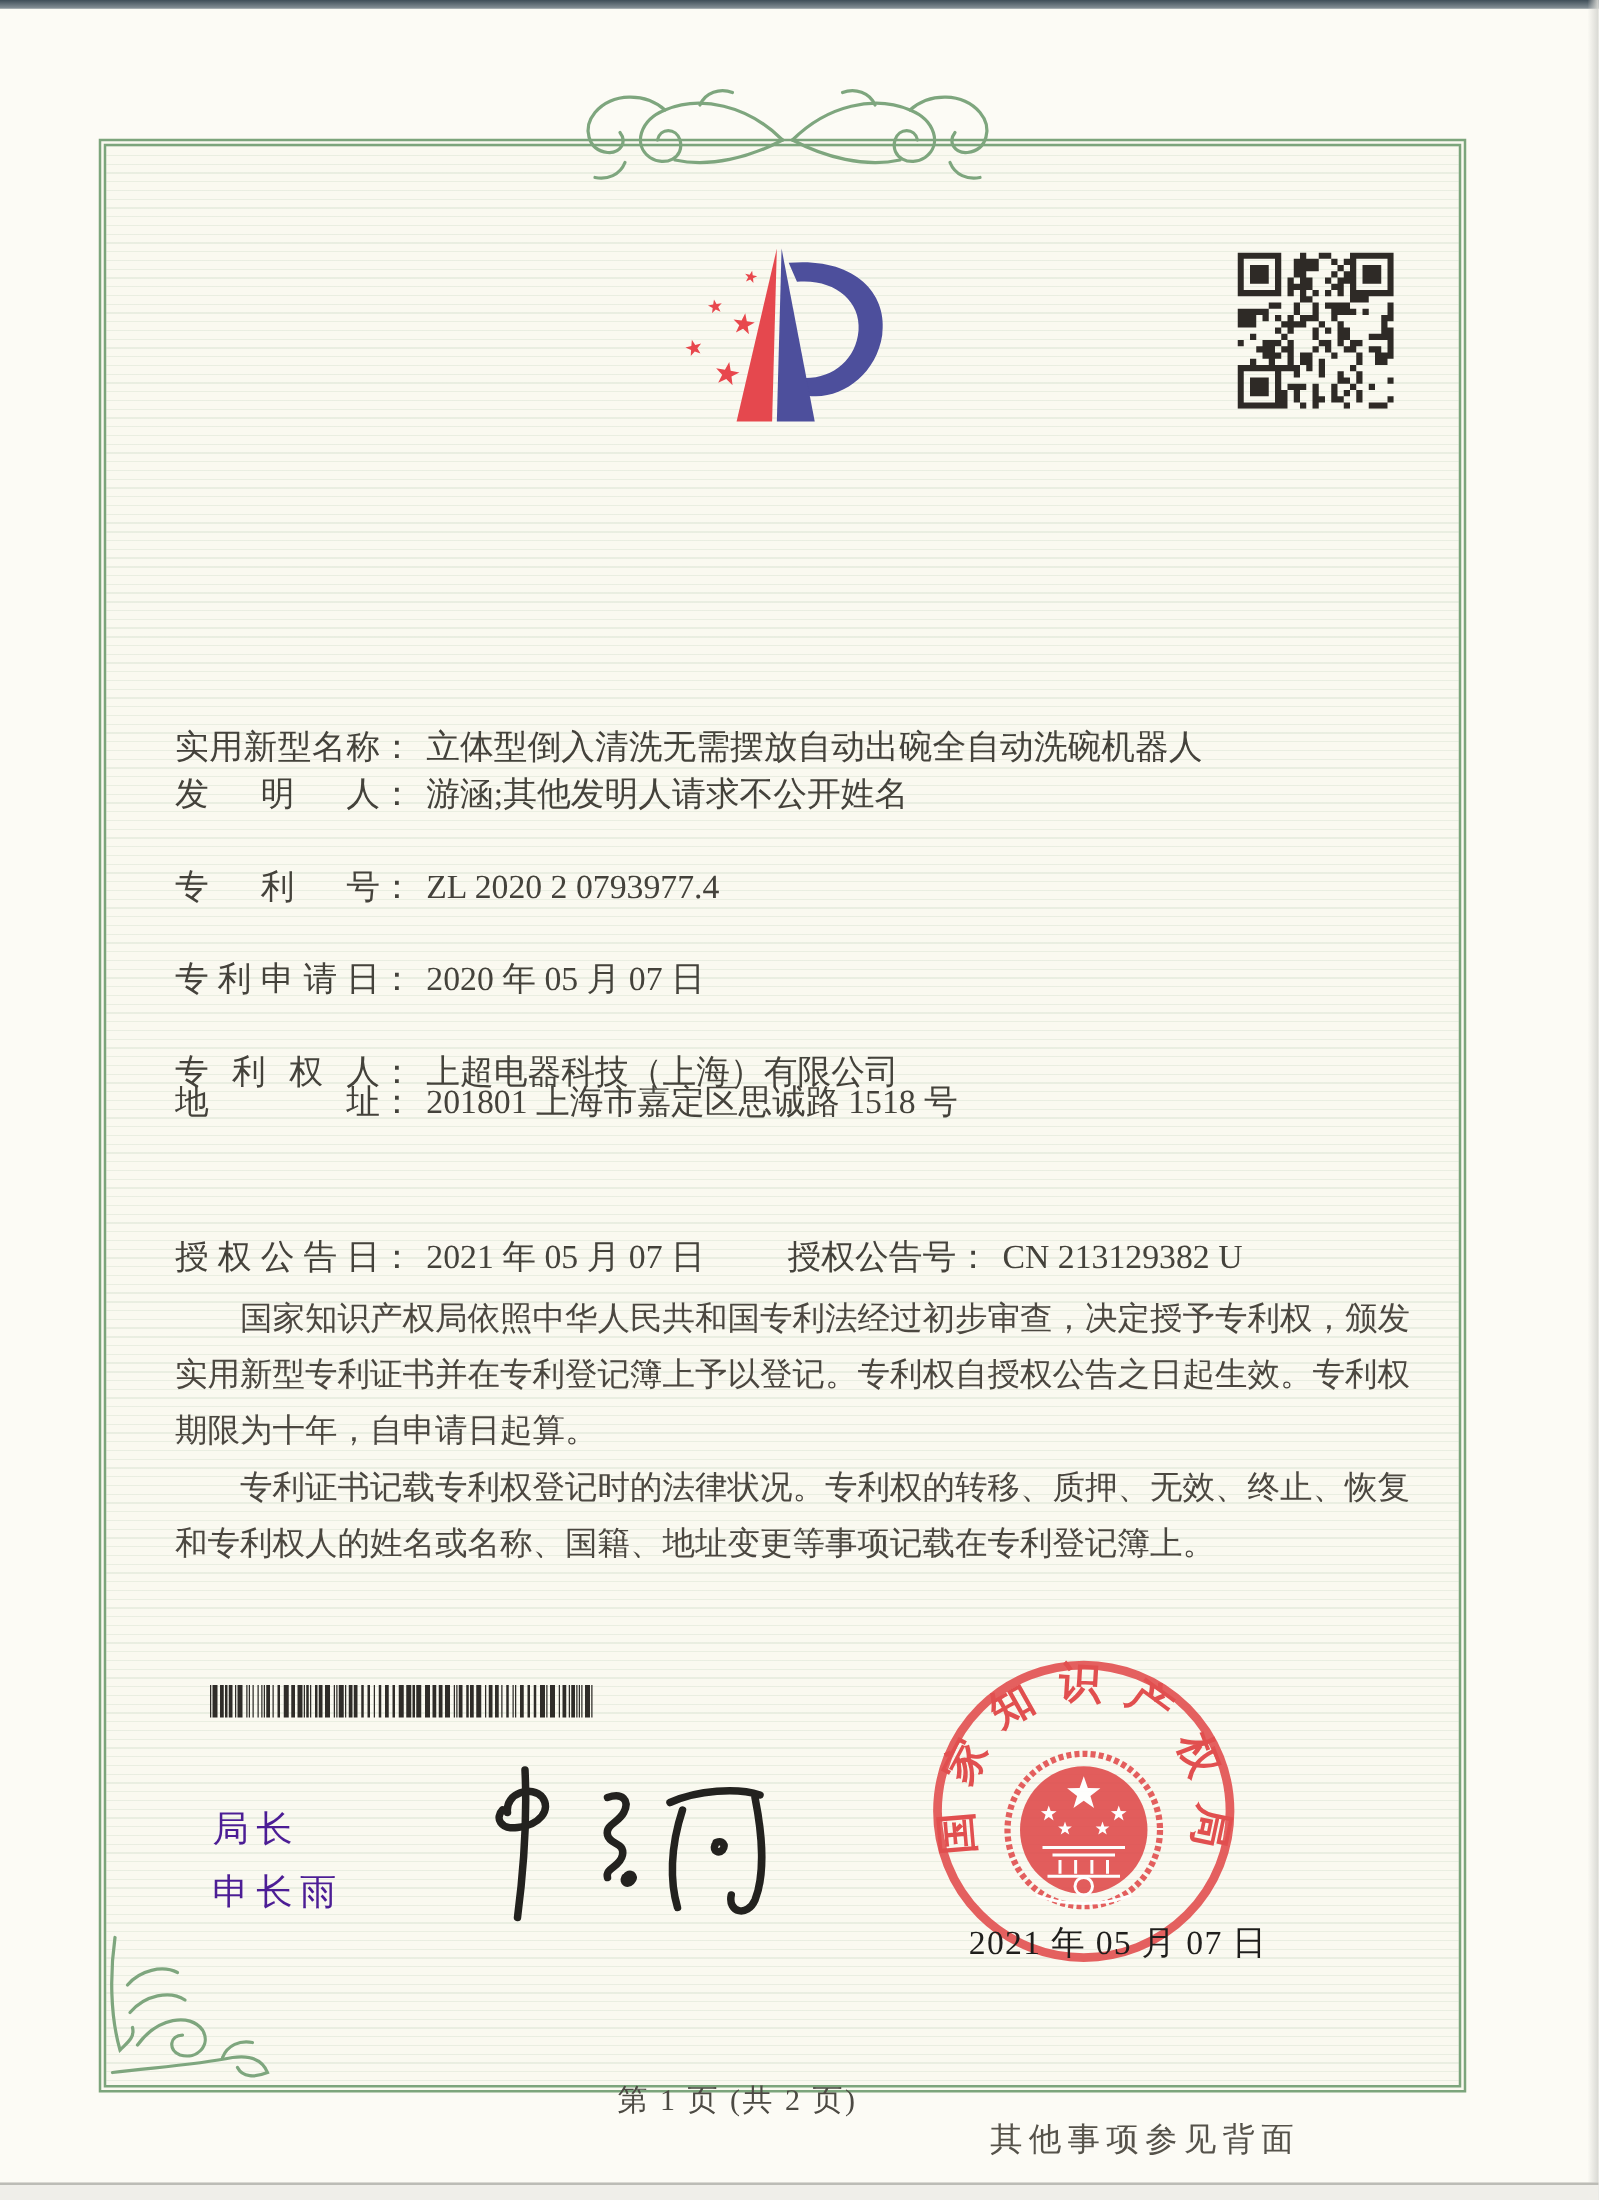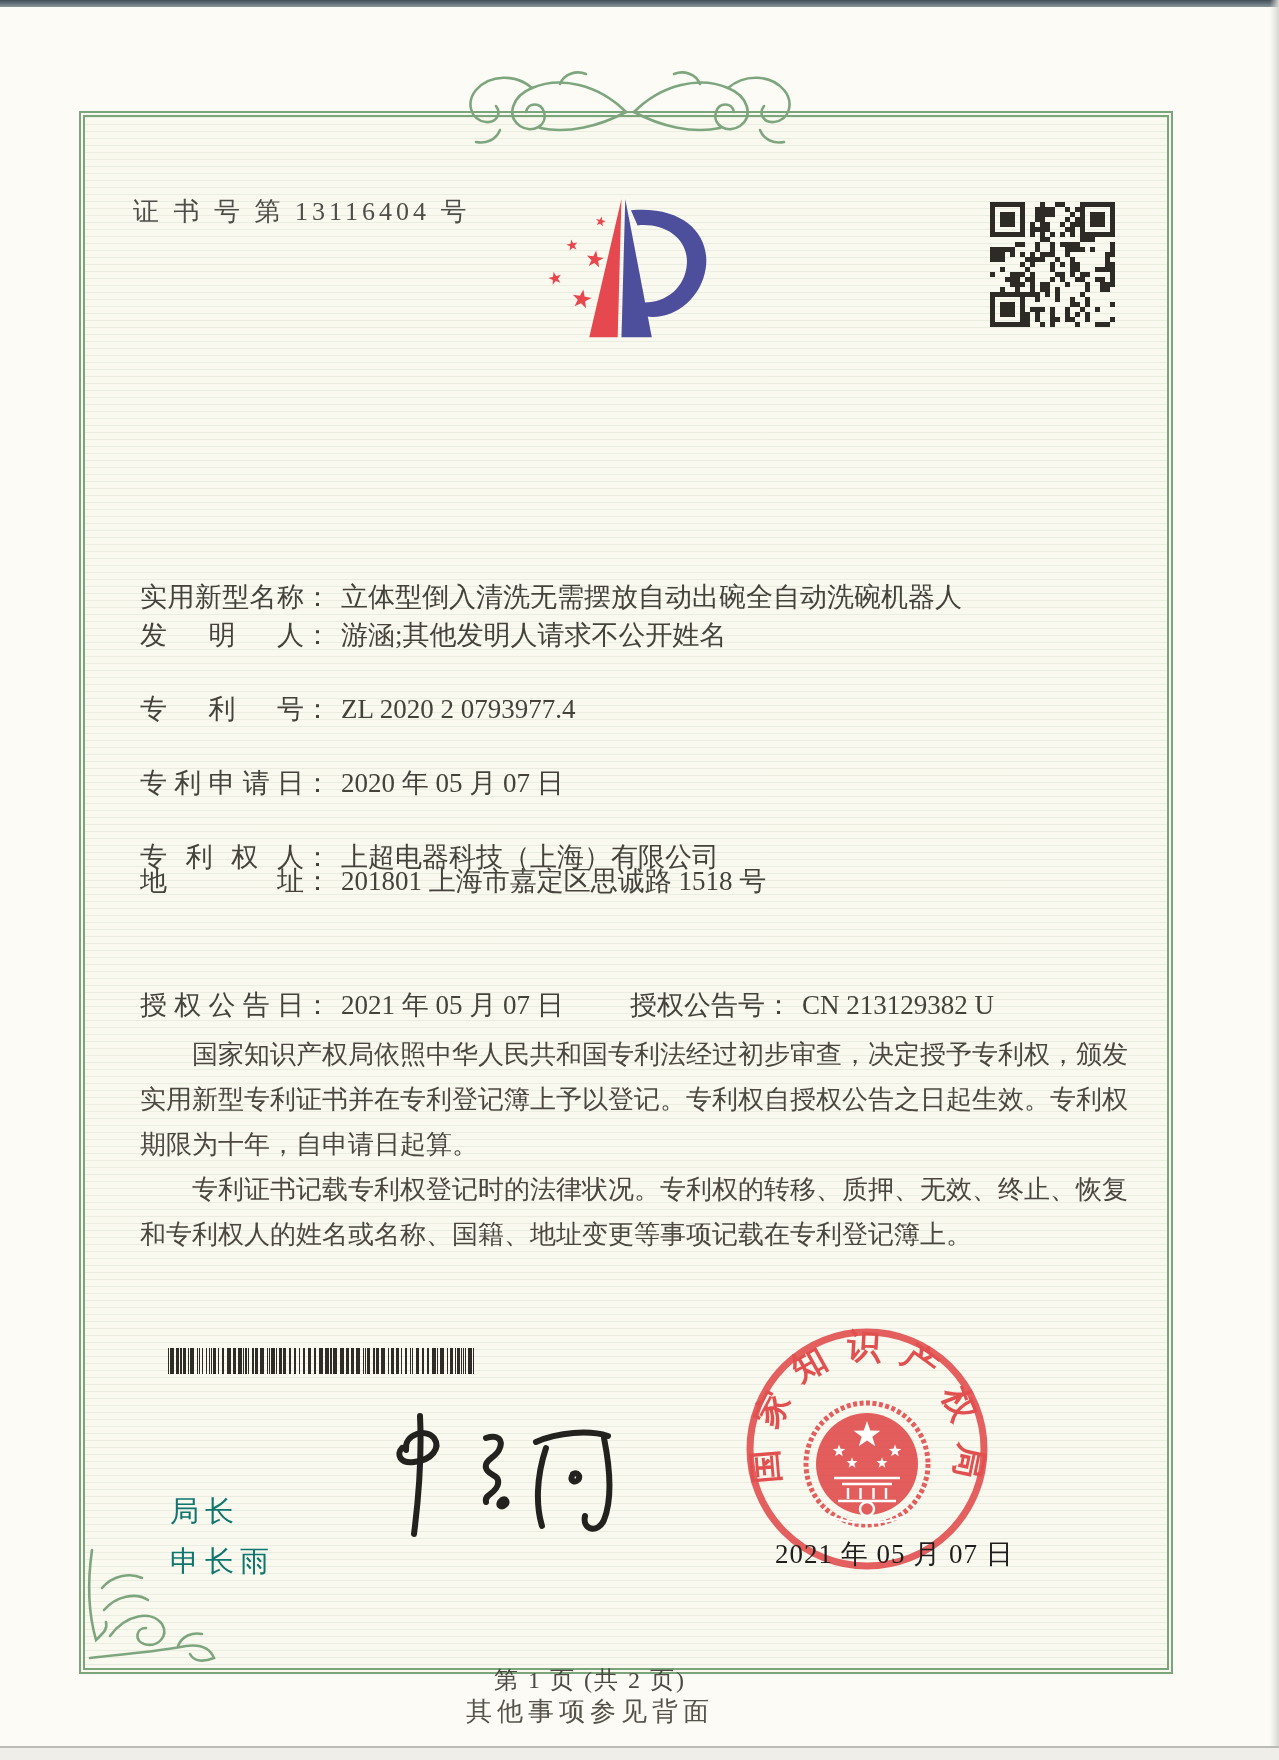--- a/index.html
+++ b/index.html
@@ -26,28 +26,28 @@
          font-size:57px;font-weight:700;letter-spacing:7px;color:#3a3a38;}
   .frow{position:absolute;left:140px;width:1010px;font-size:27px;color:#44423b;white-space:nowrap;}
   .flabel{display:inline-block;width:164px;text-align:justify;text-align-last:justify;vertical-align:bottom;}
   .fvalue{margin-left:10px;}
   .pair2{position:absolute;left:490px;top:0;}
   .body-text{position:absolute;left:140px;top:1032px;width:1000px;font-size:26px;
              line-height:45px;color:#4b4740;}
   .body-text p{margin:0;text-indent:2em;}
   .barcode{position:absolute;left:168px;top:1348px;width:312px;height:26px;font-size:0;}
   .barcode i{display:inline-block;height:100%;background:#2f2c28;}
-  .director{position:absolute;left:170px;font-size:29px;letter-spacing:6px;color:#0f766e;
-            font-family:"Liberation Sans","DejaVu Sans",sans-serif;margin-top:48px;}
+  .director{position:absolute;left:170px;font-size:29px;letter-spacing:6px;color:#4c1d95;
+            font-family:"Liberation Sans","DejaVu Sans",sans-serif;}
   .sig{position:absolute;left:368px;top:1408px;}
   .seal{position:absolute;left:742px;top:1324px;width:250px;height:250px;}
   .seal-date{position:absolute;left:775px;top:1536px;font-size:27px;letter-spacing:1px;color:#1f1e1c;z-index:5;}
   .center-col{position:absolute;left:140px;width:900px;text-align:center;}
   .page-num{top:1616px;font-size:24px;color:#4c4a43;letter-spacing:2px;margin-top:48px;}
-  .back-note{top:1694px;font-size:26px;color:#55524a;letter-spacing:5px;}
+  .back-note{top:1694px;font-size:26px;color:#55524a;letter-spacing:5px;text-align:right;}
   .hidden-defs{position:absolute;width:0;height:0;overflow:hidden;}
 </style>
 </head>
 <body>
 
 <svg class="hidden-defs" aria-hidden="true">
   <defs>
     <g id="curl" fill="none" stroke="#7ea67e" stroke-width="2.6" stroke-linecap="round">
       <path d="M166,48 C138,20 100,12 72,24 C52,32 46,52 60,62 C72,70 88,62 84,48 C81,38 68,38 66,48"></path>
       <path d="M72,24 C56,10 30,10 16,26 C6,38 10,56 26,58 C36,59 42,50 36,42"></path>
@@ -85,21 +85,20 @@
         <path d="M10,2 C6,30 6,64 14,92 C20,86 26,82 24,74"></path>
         <path d="M8,110 C40,106 74,104 104,98 C118,96 128,100 132,110 C122,114 112,114 108,106"></path>
         <path d="M28,88 C44,66 70,62 80,76 C87,88 76,100 62,96 C52,92 54,80 64,80"></path>
         <path d="M22,62 C34,48 54,44 66,52"></path>
         <path d="M20,40 C30,28 48,24 60,30"></path>
         <path d="M96,98 C100,88 110,84 120,86"></path>
       </g>
     </svg>
   </div>
 
-  <div class="cert-no">证 书 号 第 13116404 号</div>
 
   <div class="logo">
     <svg width="180" height="152" viewBox="0 0 190 160">
       <path d="M96,18 C152,13 180,44 175,79 C170,113 139,135 111,130 C103,128 99,121 104,115 C131,118 153,101 155,75 C157,49 133,31 103,34 Z" fill="#4d4f9c"></path>
       <polygon points="86,6 52,152 82,152" fill="#e5484e"></polygon>
       <polygon points="90,6 86,152 118,152" fill="#4d4f9c"></polygon>
       <g fill="#e8474d">
         <use href="#star5" transform="translate(64,30) scale(0.55) rotate(12)"></use>
         <use href="#star5" transform="translate(34,55) scale(0.62) rotate(-10)"></use>
         <use href="#star5" transform="translate(58,70) scale(0.95) rotate(8)"></use>

